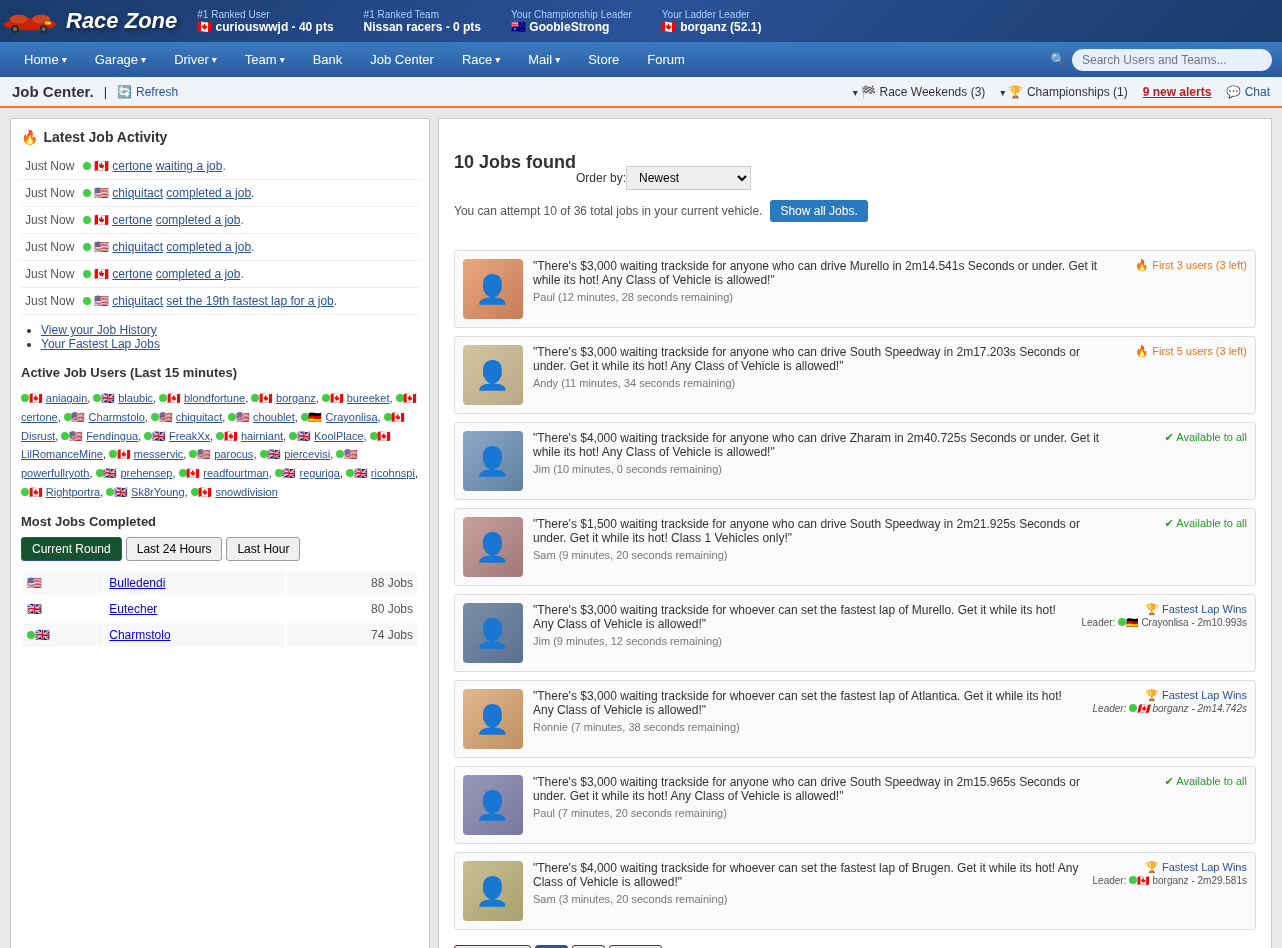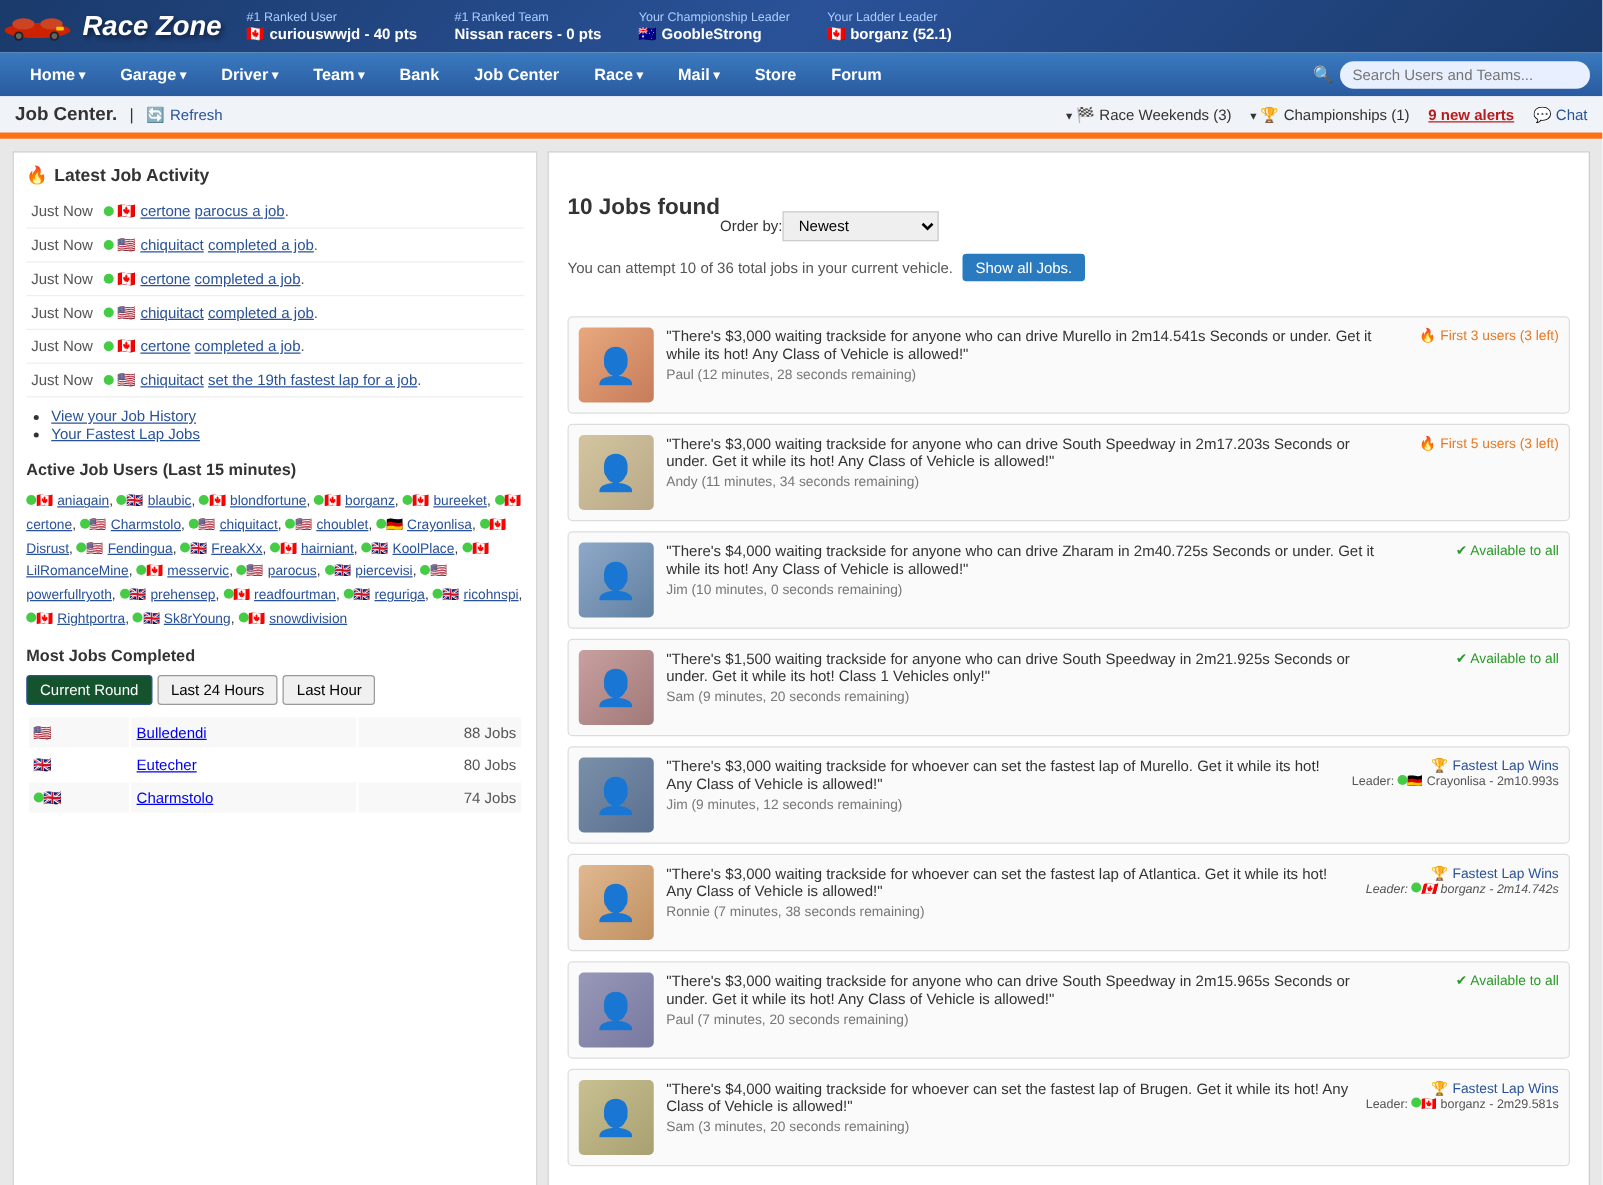--- a/index.html
+++ b/index.html
@@ -44,21 +44,21 @@
       background: linear-gradient(180deg, #3a7abf 0%, #2a5a9f 100%);
       display: flex;
       align-items: center;
       padding: 0 10px;
     }
     .main-nav a {
       color: white;
       text-decoration: none;
       padding: 10px 14px;
       font-size: 13px;
-      font-weight: bold;
+      font-weight: normal;
       display: inline-flex;
       align-items: center;
       gap: 3px;
     }
     .nav-search {
       margin-left: auto;
       display: flex;
       align-items: center;
       gap: 5px;
     }
@@ -67,21 +67,21 @@
       border-radius: 12px;
       border: none;
       font-size: 12px;
       width: 200px;
       background: #e8f0ff;
     }
 
     
     .sub-header {
       background: #f0f4f8;
-      border-bottom: 5px solid #f97316;
+      border-bottom: 2px solid #f97316;
       display: flex;
       align-items: center;
       padding: 6px 12px;
       gap: 10px;
     }
     .sub-header .job-center-title { font-size: 15px; font-weight: bold; }
     .sub-header .refresh-btn {
       color: #2a5298;
       cursor: pointer;
       display: flex;
@@ -346,21 +346,21 @@
 <div class="content-wrapper">
 
   <div class="left-sidebar">
     <h3>
       🔥 <span>Latest Job Activity</span>
     </h3>
 
     <div class="activity-item">
       <span class="time">Just Now</span>
       <span class="online-dot"></span>
-      🇨🇦 <a href="#">certone</a> <a href="#">parocus a job</a>.
+      🇨🇦 <a href="#">certone</a> <a href="#">waiting a job</a>.
     </div>
     <div class="activity-item">
       <span class="time">Just Now</span>
       <span class="online-dot"></span>
       🇺🇸 <a href="#">chiquitact</a> <a href="#">completed a job</a>.
     </div>
     <div class="activity-item">
       <span class="time">Just Now</span>
       <span class="online-dot"></span>
       🇨🇦 <a href="#">certone</a> <a href="#">completed a job</a>.

